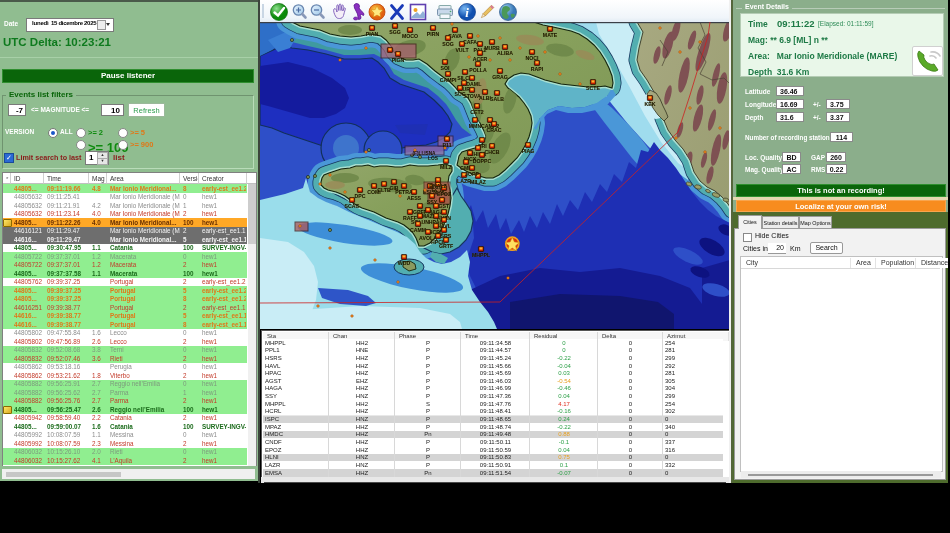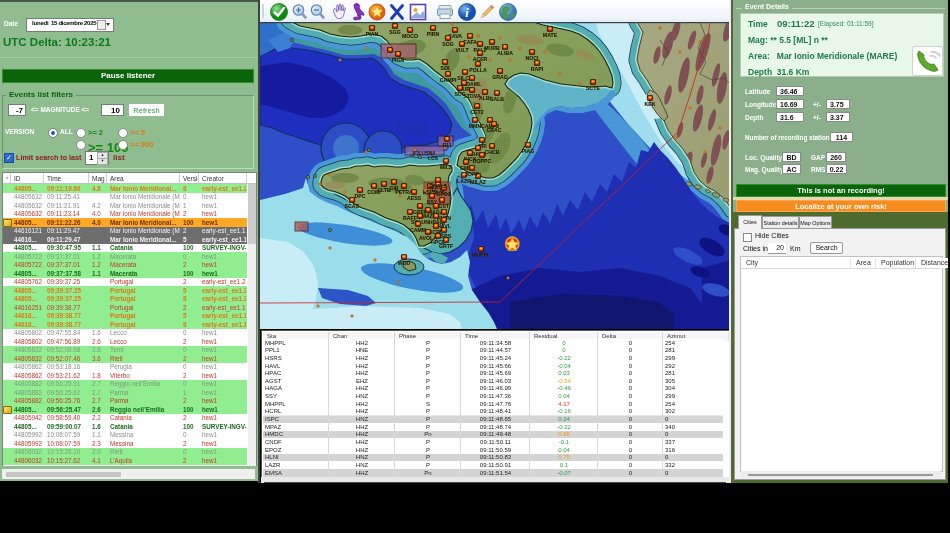--- a/index.html
+++ b/index.html
@@ -1129,21 +1129,21 @@
 <div class="abs" style="left:261px;top:477px;width:469px;height:8px;background:#e8e8e8;"></div>
 <div class="abs" style="left:264px;top:482px;width:462px;height:2px;background:#4a4a4a;"></div>
 <div id="rightpanel" class="abs"></div>
 <div id="rp-lower" class="abs"></div>
 <div class="abs" style="left:736px;top:8px;width:209px;height:1px;background:#b8ccb8;"></div>
 <div class="abs b" style="left:742px;top:3px;font-size:7px;color:#fff;background:#8BAE8B;padding:0 3px;">Event Details</div>
 <div id="mintbox" class="abs"></div>
 <div class="abs gtext" style="left:748px;top:19px;font-size:8.5px;">Time</div>
 <div class="abs gtext" style="left:777px;top:18px;font-size:9.5px;">09:11:22</div>
 <div class="abs" style="left:818px;top:20px;font-size:6.5px;color:#2E8B57;">[Elapsed: 01:11:59]</div>
-<div class="abs gtext" style="left:748px;top:35px;font-size:8.5px;">Mag: ** 5.5 [ML] n **</div>
+<div class="abs gtext" style="left:748px;top:35px;font-size:8.5px;">Mag: ** 6.9 [ML] n **</div>
 <div class="abs gtext" style="left:748px;top:51px;font-size:8.5px;">Area:&nbsp;&nbsp; Mar Ionio Meridionale (MARE)</div>
 <div class="abs gtext" style="left:748px;top:67px;font-size:8.5px;">Depth&nbsp; 31.6 Km</div>
 <div class="abs" style="left:912px;top:46px;width:29px;height:28px;background:#fff;border:1px solid #d0d0d0;border-radius:2px;"><svg width="29" height="28" viewBox="0 0 29 28">
       <path d="M6 4 Q4 6 5 10 Q6 15 10 19 Q14 23 19 24 Q23 25 25 23 L21 17 Q19 18 17 17 Q14 16 12 13 Q10 10 11 8 L6 4 Z" fill="#5aaa28" stroke="#3a7a14" stroke-width="0.8"></path>
       <path d="M17 9 q4 -1 6 2 M18 5 q6 -1 9 4" stroke="#c8c8c8" stroke-width="1.6" fill="none" stroke-linecap="round"></path>
     </svg></div>
 <div class="abs wlbl" style="left:745px;top:88px;">Latitude</div>
 <div class="fld" style="left:776px;top:86px;width:28px;">36.46</div>
 <div class="abs wlbl" style="left:745px;top:101px;">Longitude</div>
 <div class="fld" style="left:776px;top:99px;width:28px;">16.69</div>

